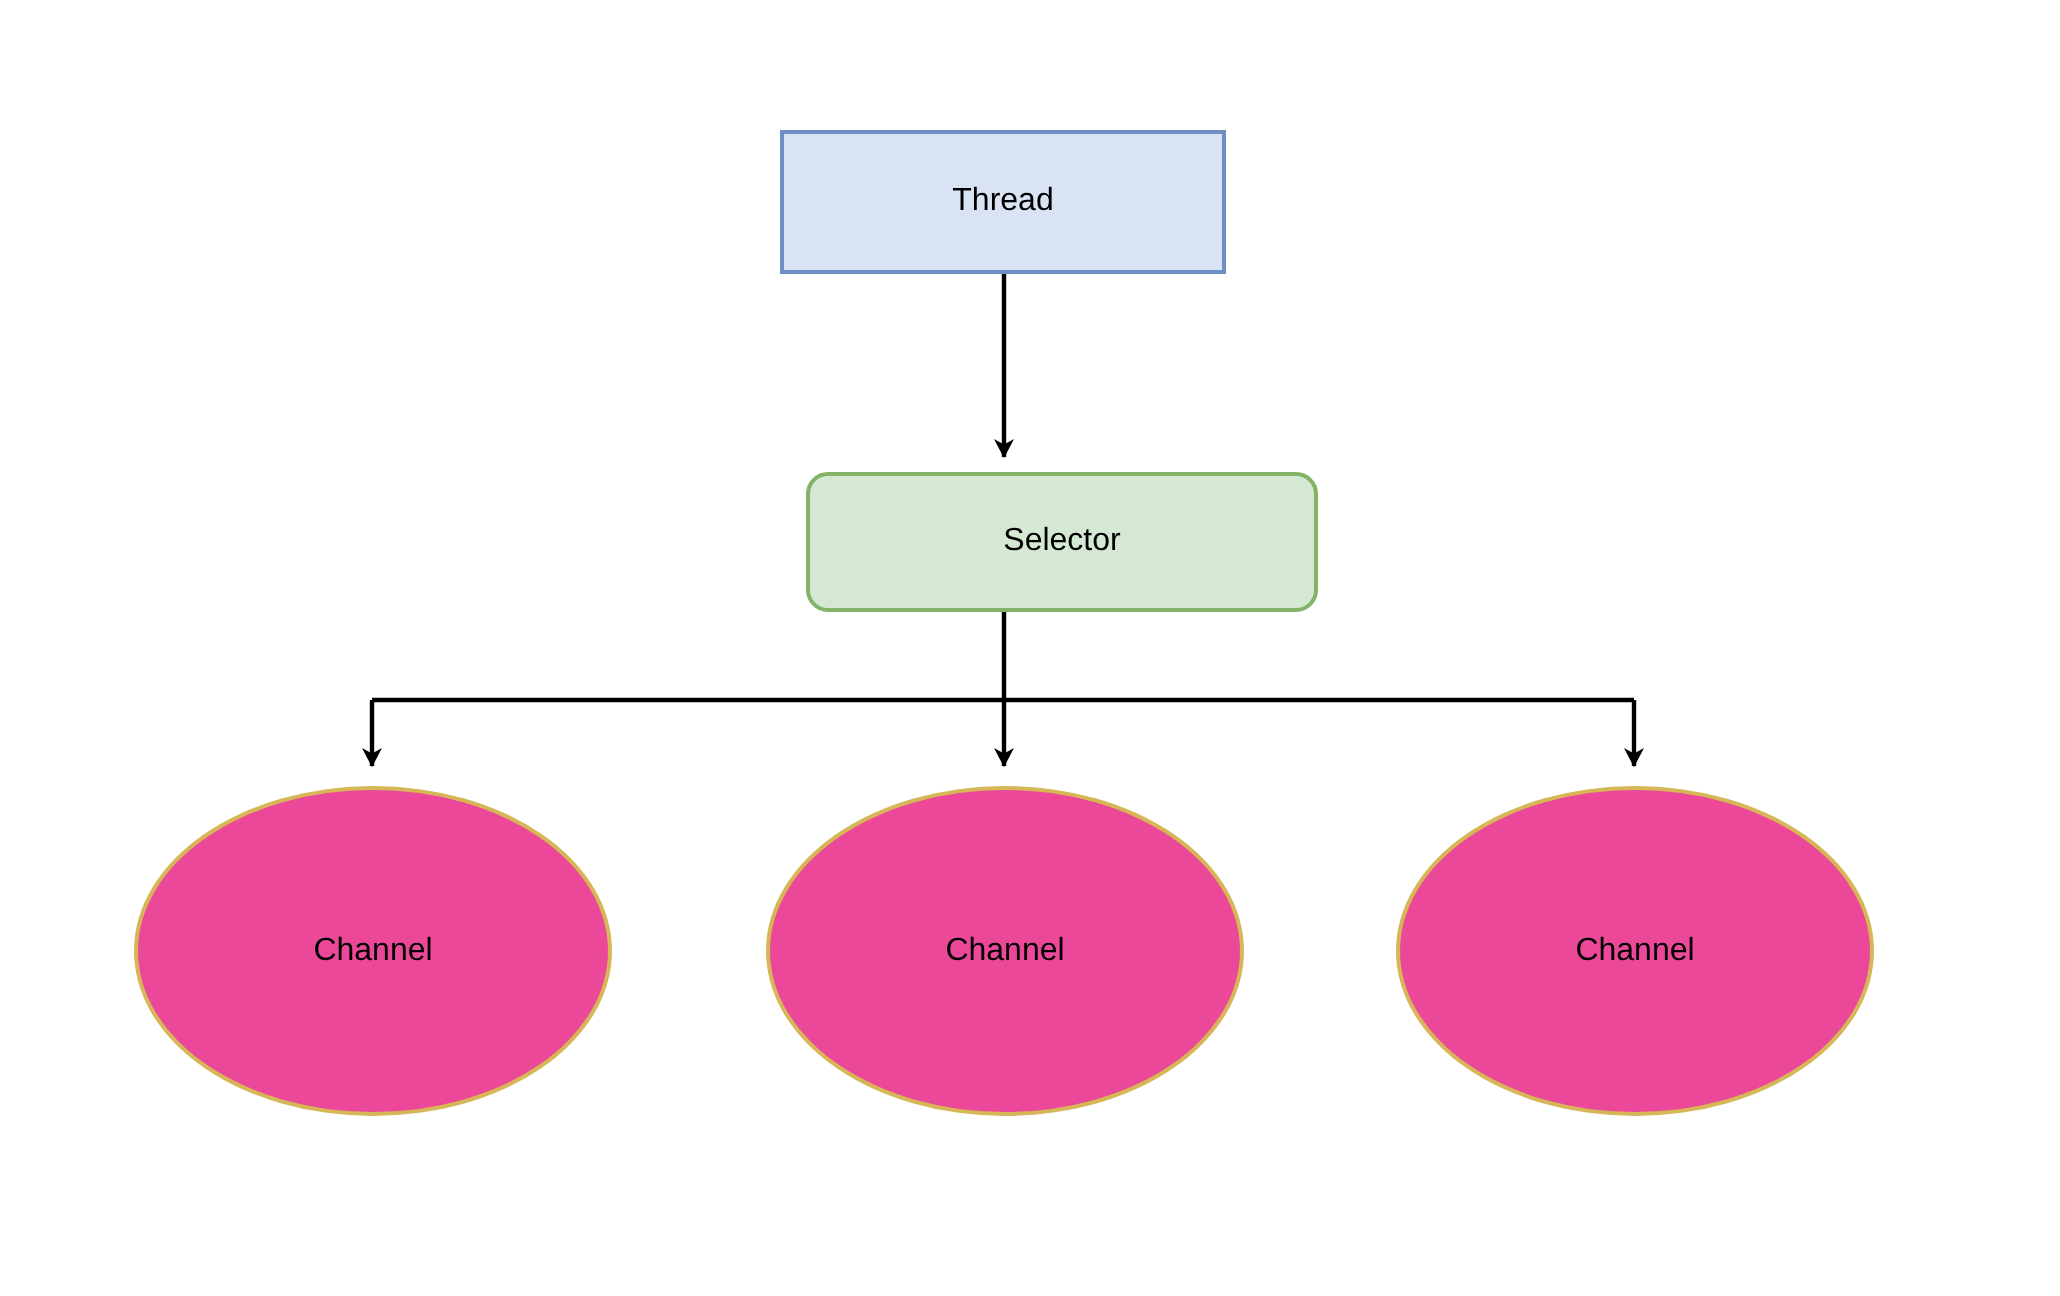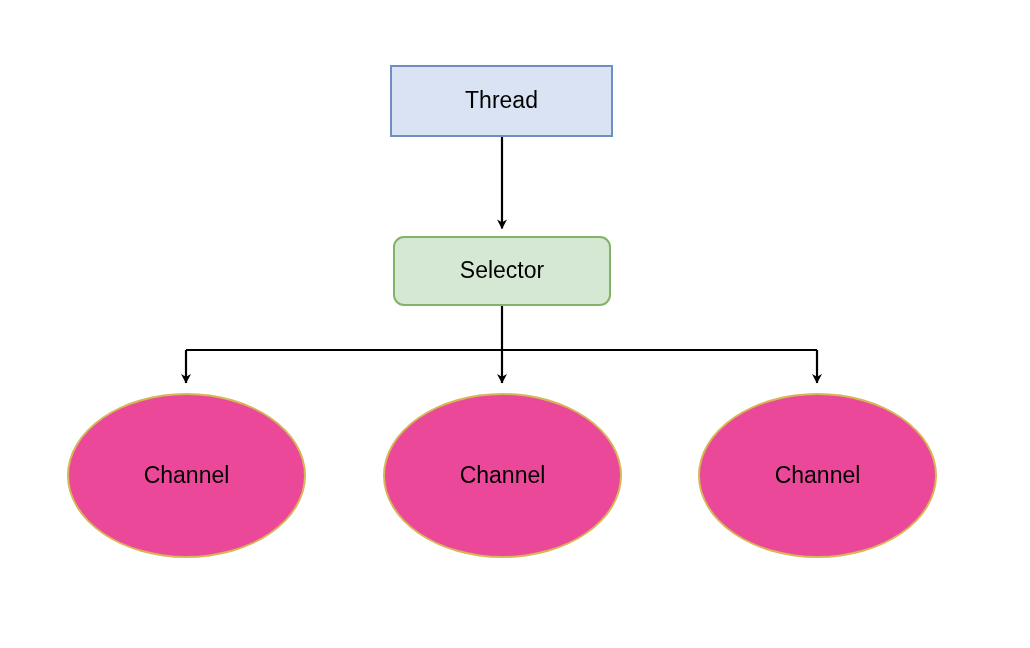--- a/index.html
+++ b/index.html
@@ -26,38 +26,38 @@
     height: 648px;
   }
   .node {
     position: absolute;
     display: flex;
     align-items: center;
     justify-content: center;
     box-sizing: border-box;
     color: #000000;
     font-family: "Liberation Sans", sans-serif;
-    font-size: 23px;
+    font-size: 16px;
     line-height: 1.2;
     text-align: center;
     white-space: nowrap;
   }
   .node-thread {
     left: 390px;
     top: 65px;
     width: 223px;
     height: 72px;
     background: #dae3f3;
     border: 2px solid #6f8ec4;
     border-radius: 0;
   }
   .node-selector {
-    left: 393px;
+    left: 403px;
     top: 236px;
-    width: 218px;
+    width: 256px;
     height: 70px;
     background: #d5e8d4;
     border: 2px solid #82b366;
     border-radius: 11px;
   }
   .node-channel {
     top: 393px;
     width: 239px;
     height: 165px;
     background: #ec4899;

